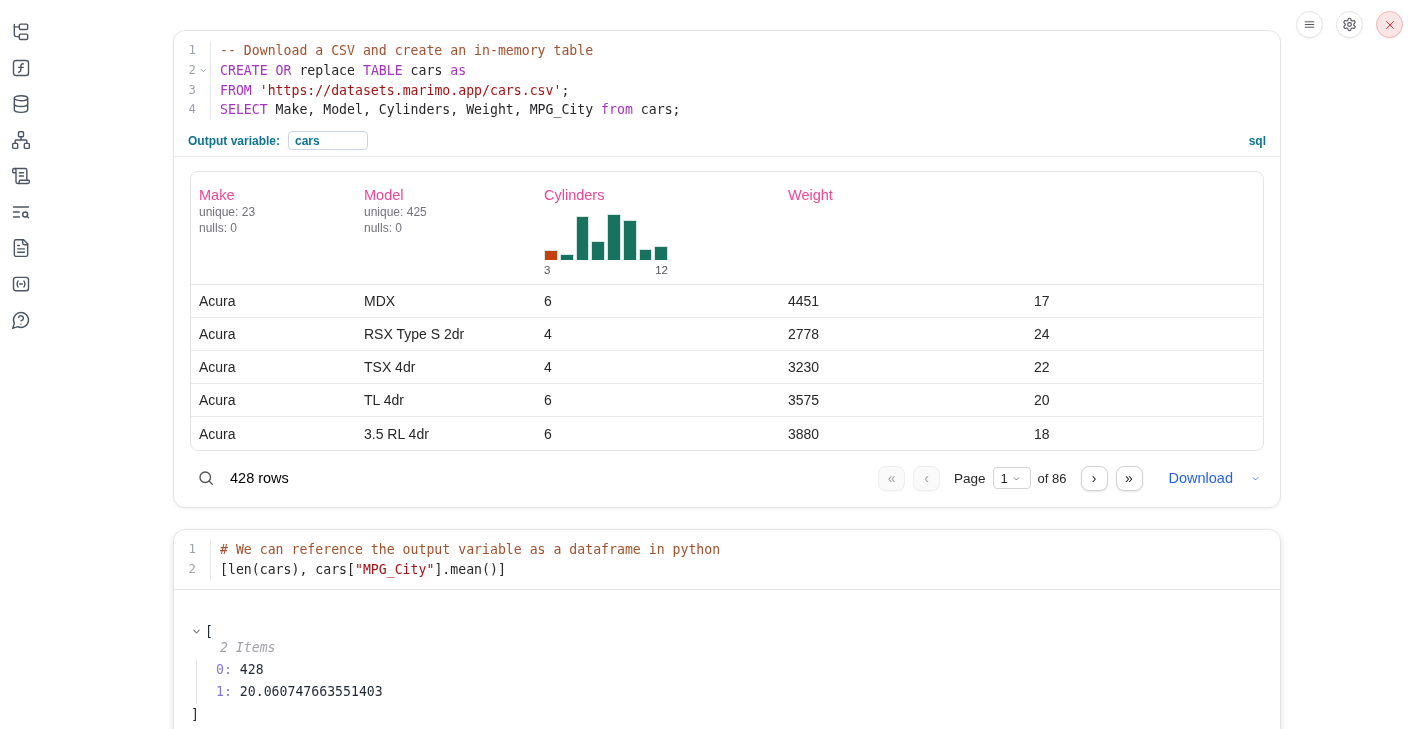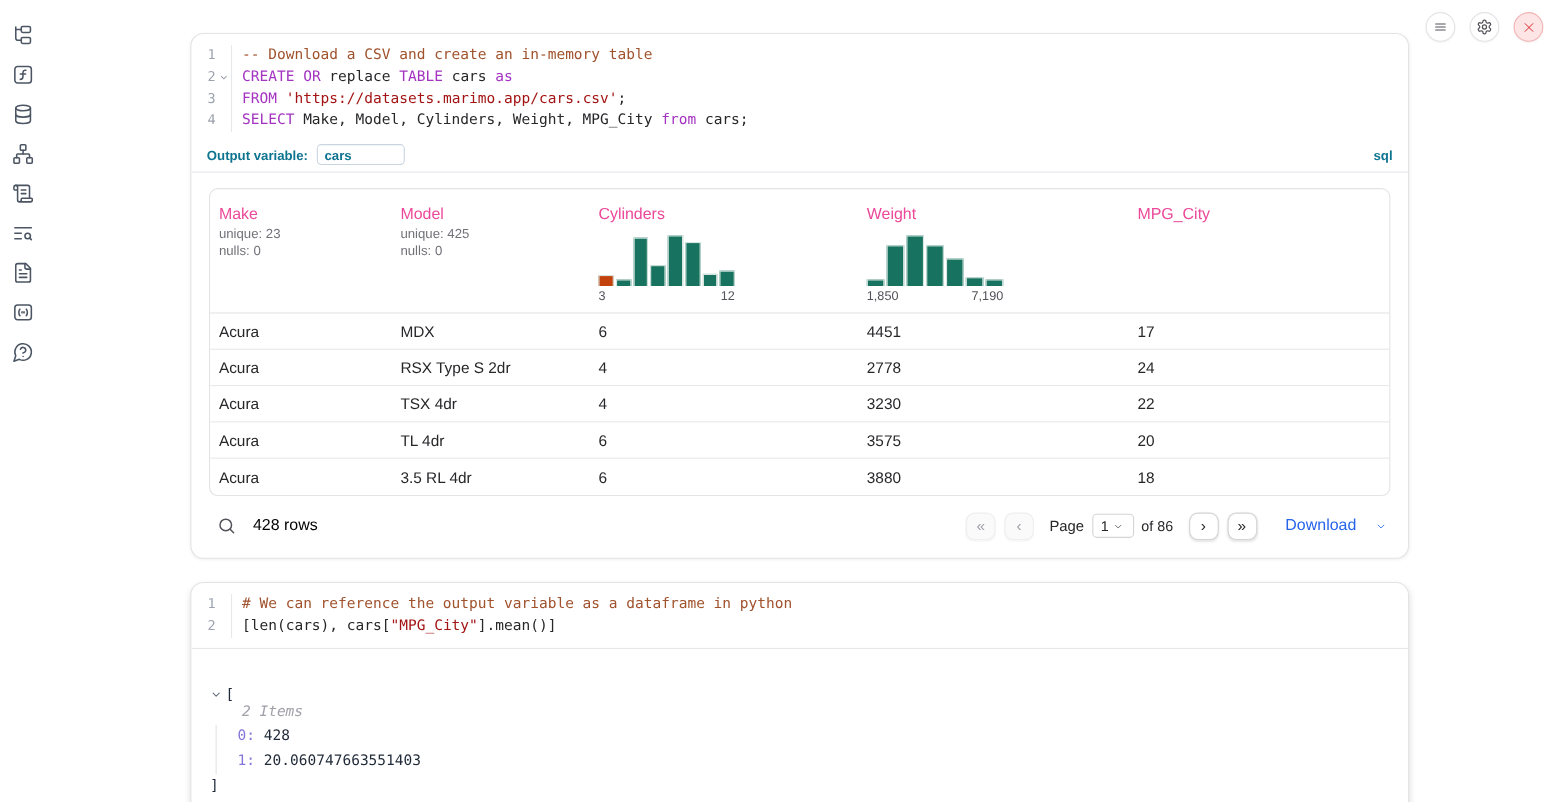--- a/index.html
+++ b/index.html
@@ -231,38 +231,22 @@
                   <div class="hist-bar" style="height: 14px;"></div>
                 </div>
                 <div class="hist-ticks">
                   <span>3</span>
                   <span>12</span>
                 </div>
               </div>
             </div>
             <div class="th">
               <div class="th-name">Weight</div>
-              <div class="hist">
-                <div class="hist-bars">
-                  <div class="hist-bar" style="height: 6px;"></div>
-                  <div class="hist-bar" style="height: 37px;"></div>
-                  <div class="hist-bar" style="height: 46px;"></div>
-                  <div class="hist-bar" style="height: 37px;"></div>
-                  <div class="hist-bar" style="height: 25px;"></div>
-                  <div class="hist-bar" style="height: 8px;"></div>
-                  <div class="hist-bar" style="height: 6px;"></div>
-                </div>
-                <div class="hist-ticks">
-                  <span>1,850</span>
-                  <span>7,190</span>
-                </div>
-              </div>
-            </div>
-            <div class="th">
-              <div class="th-name">MPG_City</div>
+            </div>
+            <div class="th">
             </div>
           </div>
         <div id="table-body">
             <div class="trow">
               <div class="td">Acura</div>
               <div class="td">MDX</div>
               <div class="td">6</div>
               <div class="td">4451</div>
               <div class="td">17</div>
             </div>

